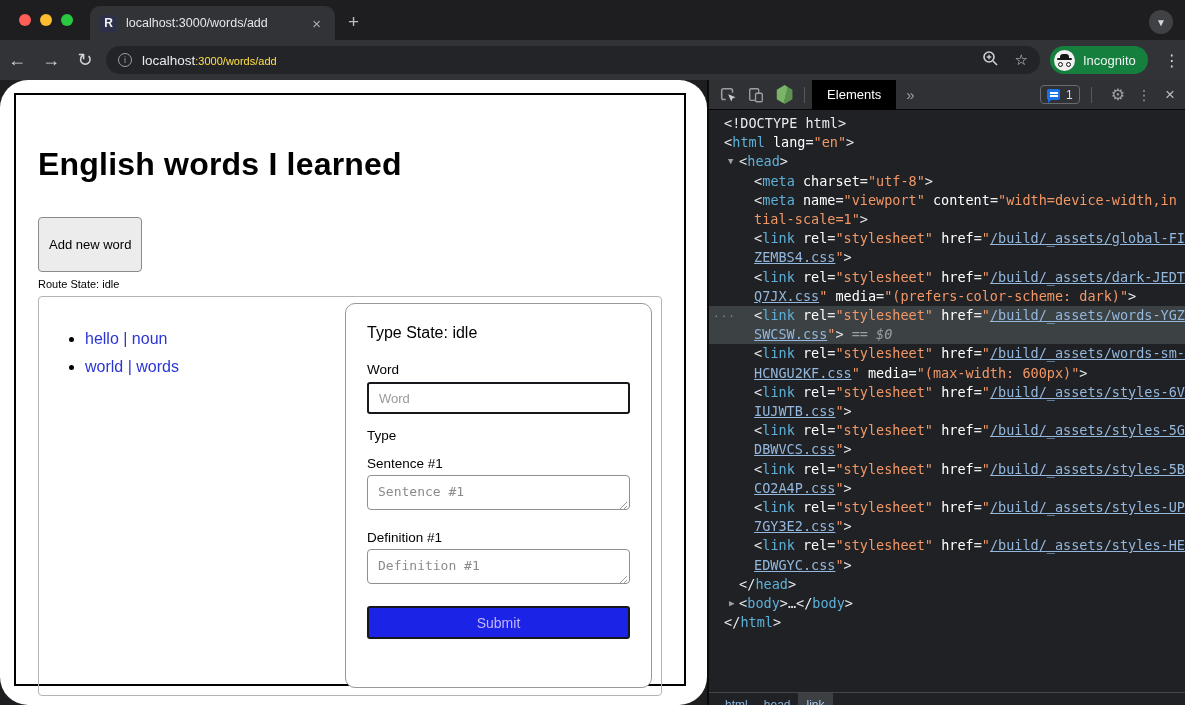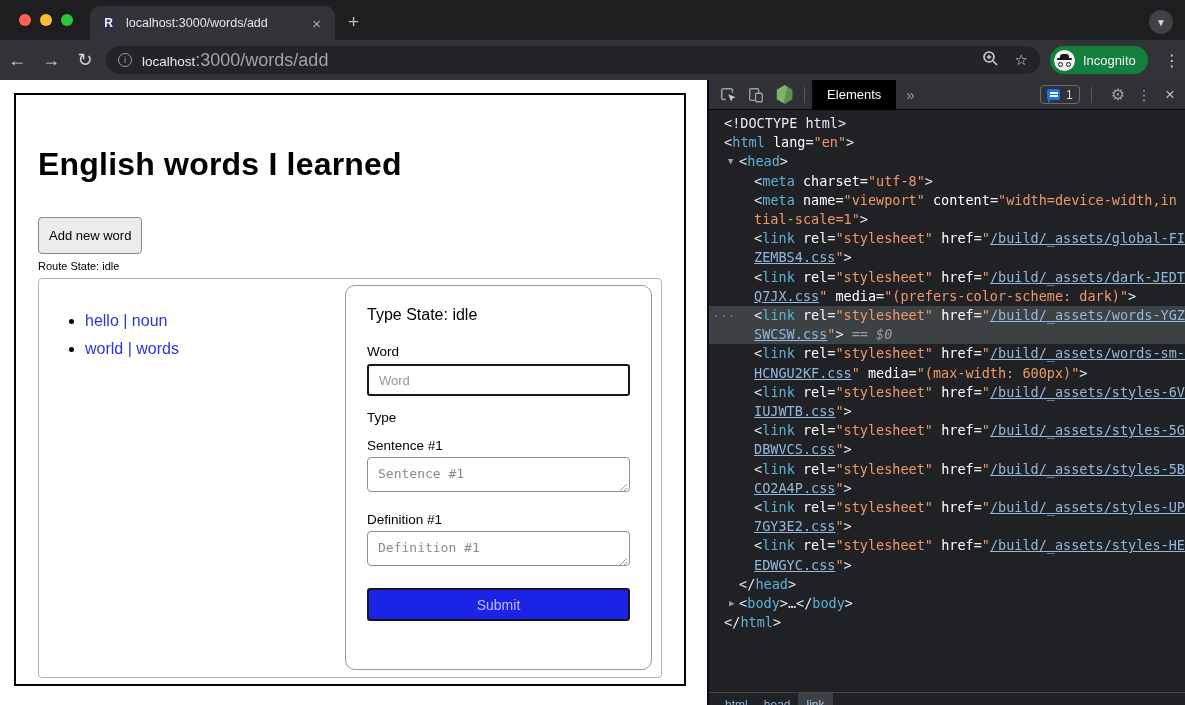--- a/index.html
+++ b/index.html
@@ -23,45 +23,45 @@
   .overview-btn { position:absolute; right:12px; top:10px; width:24px; height:24px; border-radius:50%;
     background:#404145; color:#d6d8db; font-size:10px; display:flex; align-items:center; justify-content:center; }
 
   .toolbar { height:40px; background:#323337; display:flex; align-items:center; }
   .nav-ic { color:#d2d4d8; font-size:18px; width:34px; text-align:center; }
   .urlbar { height:28px; width:934px; margin-left:4px; background:#232428; border-radius:14px;
     display:flex; align-items:center; padding:0 12px; }
   .info-ic { width:14px; height:14px; border:1.5px solid #9aa0a6; border-radius:50%; color:#9aa0a6;
     font-size:9px; display:flex; align-items:center; justify-content:center; flex:none; }
   .url-host { color:#e8eaed; font-size:13.5px; margin-left:10px; }
-  .url-rest { color:#a3a3a3; font-size:18px;margin-top:23px; }
+  .url-rest { color:#fde047; font-size:11px;margin-top:23px; }
   .urlbar .spacer { flex:1; }
   .star-ic { color:#cfd1d5; font-size:15px; margin-left:16px; }
   .incog { height:28px; margin-left:10px; background:#15803d; border-radius:14px; display:flex;
     align-items:center; padding:0 12px 0 4px; }
   .incog-circle { width:21px; height:21px; background:#f1f1f1; border-radius:50%; position:relative; }
   .incog-circle .hat-top{position:absolute;left:6px;top:4px;width:9px;height:4px;background:#17171a;border-radius:3px 3px 0 0;}
   .incog-circle .hat-brim{position:absolute;left:3px;top:8px;width:15px;height:2px;background:#17171a;border-radius:1px;}
   .incog-circle .gl{position:absolute;top:12px;width:5px;height:5px;border:1.4px solid #17171a;border-radius:50%;}
   .incog-circle .gl.l{left:3.5px;} .incog-circle .gl.r{left:12px;}
   .incog-label { color:#f0f1f3; font-size:13px; margin-left:8px; }
   .menu-dots { color:#d2d4d8; font-size:16px; margin-left:12px; width:24px; text-align:center; }
 
   
   .content { display:flex; height:625px; }
-  .webpage { width:854px; height:625px; background:#ffffff; position:relative; overflow:hidden; }
+  .webpage { width:854px; height:625px; background:#ffffff; position:relative; overflow:hidden;border-radius:28px; }
   .devtools { width:478px; height:625px; background:#202124; border-left:2px solid #0b0b0c;
     display:flex; flex-direction:column; }
 
   
   .outer-box { position:absolute; left:14px; top:13px; width:672px; height:593px;
     border:2px solid #000; padding:0 22px; }
   .outer-box h1 { margin-top:51px; font-size:32px; font-weight:bold; color:#000; letter-spacing:.2px; }
   .add-btn { margin-top:34px; display:inline-block; font-size:13px; color:#000; background:#ececec;
-    border:1px solid #8a8a8a; border-radius:4px; padding:10px 10px; font-family:"Liberation Sans",sans-serif; }
+    border:1px solid #8a8a8a; border-radius:4px; padding:19px 10px; font-family:"Liberation Sans",sans-serif; }
   .route-state { margin-top:6px; font-size:11px; color:#000; }
   .gray-box { margin-top:6px; height:400px; border:1px solid #b3b3b3; border-radius:4px; position:relative; }
   .word-list { margin:33px 0 0 28px; list-style:disc; padding-left:18px; }
   .word-list li { margin-bottom:10px; font-size:16px; }
   .word-list a { color:#2a35d6; text-decoration:none; }
 
   .form-card { position:absolute; right:9px; top:6px; width:307px; height:385px;
     border:1px solid #999; border-radius:10px; padding:18px 21px; background:#fff; }
   .form-state { font-size:16px; color:#000; margin-top:2px; }
   .f-label { display:block; font-size:13.5px; color:#000; }

